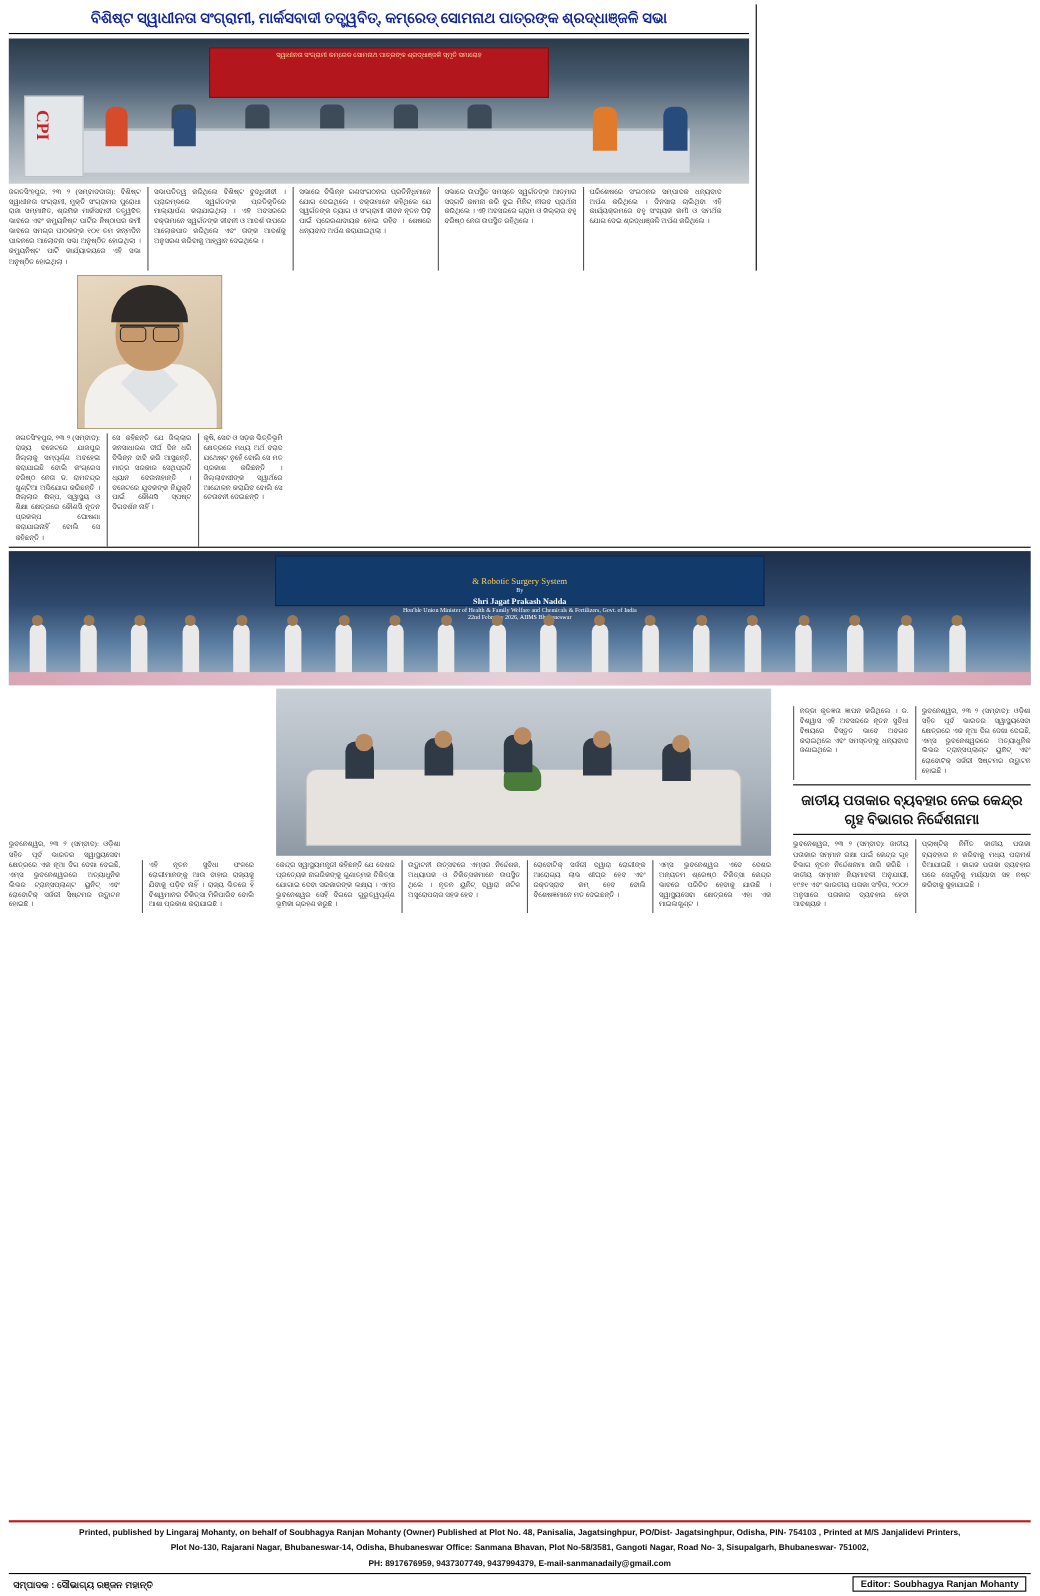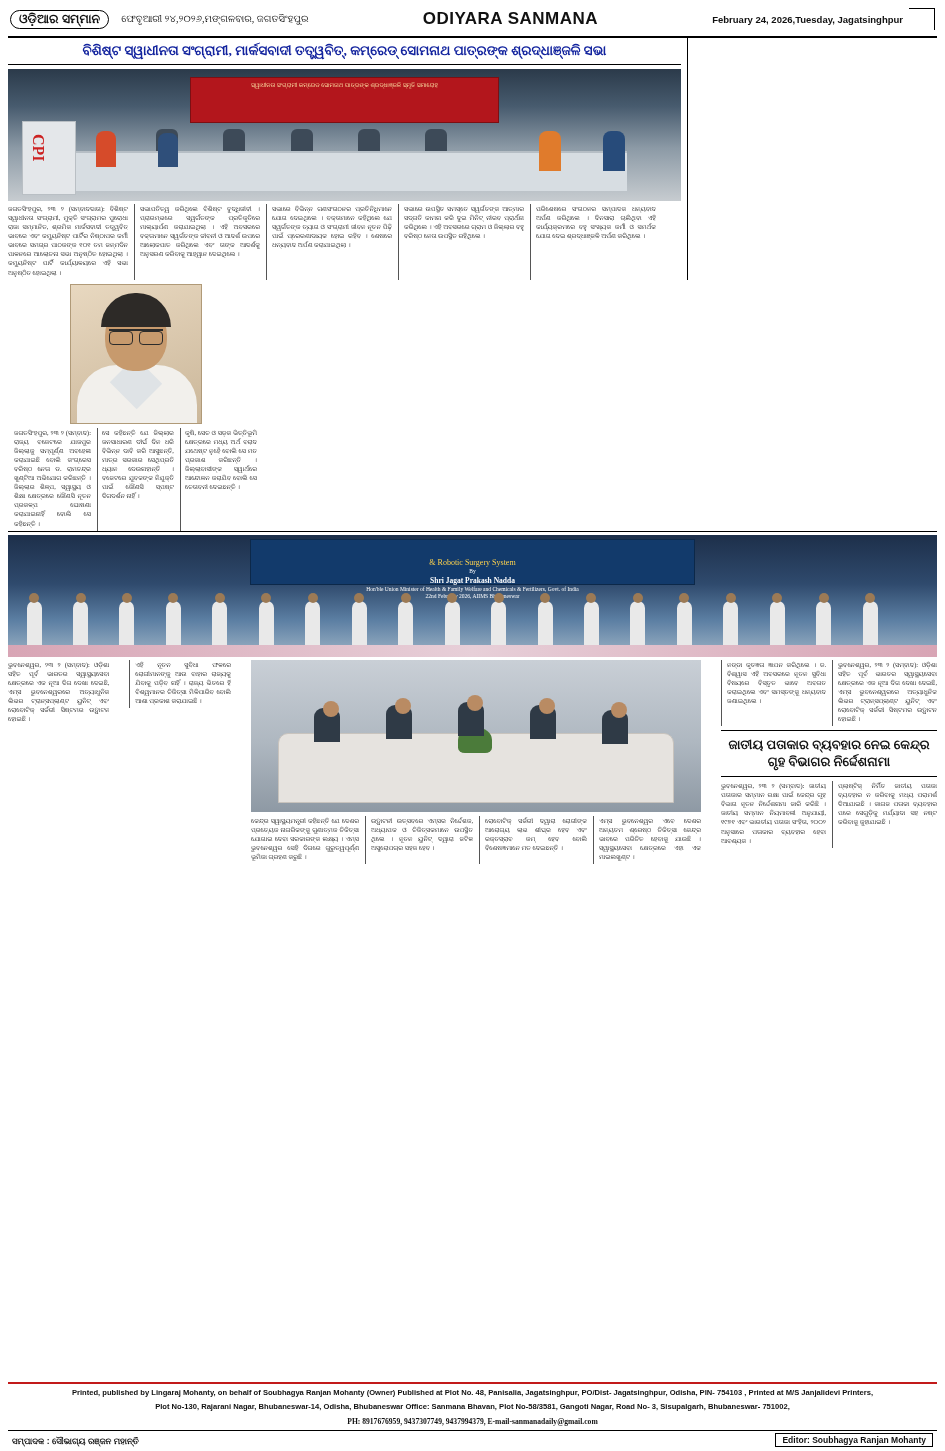--- a/index.html
+++ b/index.html
@@ -222,27 +222,20 @@
     font-size: 8.5px;
     font-weight: bold;
   }
   .editor-box { border: 1px solid #000; padding: 1px 6px; }
 </style>
 </head>
 <body>
 
 <div class="page">
 
-  <div class="masthead">
-    <div class="logo-box">ଓଡ଼ିଆର ସମ୍ମାନ</div>
-    <div class="masthead-sub">ଫେବୃଆରୀ ୨୪,୨୦୨୬,ମଙ୍ଗଳବାର, ଜଗତସିଂହପୁର</div>
-    <div class="masthead-title">ODIYARA SANMANA</div>
-    <div class="masthead-date">February 24, 2026,Tuesday, Jagatsinghpur</div>
-    <div class="masthead-corner"></div>
-  </div>
 
   <div class="top-section">
 
     <div class="top-left">
       <div class="headline blue">ବିଶିଷ୍ଟ ସ୍ୱାଧୀନତା ସଂଗ୍ରାମୀ, ମାର୍କସବାଦୀ ତତ୍ତ୍ୱବିତ୍, କମ୍ରେଡ୍ ସୋମନାଥ ପାତ୍ରଙ୍କ ଶ୍ରଦ୍ଧାଞ୍ଜଳି ସଭା</div>
 
       <div class="photo photo-meeting">
         <div class="banner-red">ସ୍ୱାଧୀନତା ସଂଗ୍ରାମୀ କମ୍ରେଡ ସୋମନାଥ ପାତ୍ରଙ୍କ ଶ୍ରଦ୍ଧାଞ୍ଜଳି ସ୍ମୃତି ସମାରୋହ</div>
         <div class="seat" style="left:22%"></div>
         <div class="seat" style="left:32%"></div>
@@ -367,21 +360,21 @@
         <span class="crowd-p" style="left:87%">
             <i></i>
           </span>
         <span class="crowd-p" style="left:92%">
             <i></i>
           </span>
       </div>
       <div class="flower-row"></div>
     </div>
 
-    <div class="cols" style="align-items:flex-start;gap:20px;">
+    <div class="cols" style="align-items:flex-end;gap:20px;">
       <div class="col" style="width:108px">
         <p>ଭୁବନେଶ୍ୱର, ୨୩ ୨ (ସମ୍ବାଦ): ଓଡ଼ିଶା ସହିତ ପୂର୍ବ ଭାରତର ସ୍ୱାସ୍ଥ୍ୟସେବା କ୍ଷେତ୍ରରେ ଏକ ନୂଆ ଦିଗ ଦେଖା ଦେଇଛି, ଏମ୍ସ ଭୁବନେଶ୍ୱରରେ ଅତ୍ୟାଧୁନିକ ଲିଭର ଟ୍ରାନ୍ସପ୍ଲାଣ୍ଟ ୟୁନିଟ୍ ଏବଂ ରୋବୋଟିକ୍ ସର୍ଜରୀ ସିଷ୍ଟମର ଉଦ୍ଘାଟନ ହୋଇଛି ।</p>
       </div>
       <div class="col vrule" style="width:108px; padding-left:5px">
         <p>ଏହି ନୂତନ ସୁବିଧା ଫଳରେ ରୋଗୀମାନଙ୍କୁ ଆଉ ବାହାର ରାଜ୍ୟକୁ ଯିବାକୁ ପଡ଼ିବ ନାହିଁ । ରାଜ୍ୟ ଭିତରେ ହିଁ ବିଶ୍ୱମାନର ଚିକିତ୍ସା ମିଳିପାରିବ ବୋଲି ଆଶା ପ୍ରକାଶ କରାଯାଇଛି ।</p>
       </div>
 
       <div style="width:455px;">
         <div class="photo photo-conf">
           <div class="conf-table"></div>
@@ -433,20 +426,20 @@
             <p>ପ୍ଲାଷ୍ଟିକ୍ ନିର୍ମିତ ଜାତୀୟ ପତାକା ବ୍ୟବହାର ନ କରିବାକୁ ମଧ୍ୟ ପରାମର୍ଶ ଦିଆଯାଇଛି । କାଗଜ ପତାକା ବ୍ୟବହାର ପରେ ସେଗୁଡ଼ିକୁ ମର୍ଯ୍ୟାଦା ସହ ନଷ୍ଟ କରିବାକୁ କୁହାଯାଇଛି ।</p>
           </div>
         </div>
       </div>
     </div>
   </div>
 
   <div class="footer">
     <div class="footer-text">Printed, published  by   Lingaraj Mohanty, on behalf of Soubhagya Ranjan Mohanty (Owner) Published at Plot No. 48, Panisalia, Jagatsinghpur, PO/Dist- Jagatsinghpur, Odisha, PIN- 754103 , Printed at M/S Janjalidevi Printers,</div>
     <div class="footer-text" style="padding-top:0;">Plot No-130, Rajarani Nagar, Bhubaneswar-14, Odisha, Bhubaneswar Office: Sanmana Bhavan, Plot No-58/3581, Gangoti Nagar, Road No- 3, Sisupalgarh, Bhubaneswar- 751002,</div>
-    <div class="footer-text" style="padding-top:0;font-family:Liberation Serif, serif;">PH:  8917676959, 9437307749,            9437994379,  E-mail-sanmanadaily@gmail.com</div>
+    <div class="footer-text" style="padding-top:0;">PH:  8917676959, 9437307749,            9437994379,  E-mail-sanmanadaily@gmail.com</div>
     <div class="footer-bar">
       <div>ସମ୍ପାଦକ : ସୌଭାଗ୍ୟ ରଞ୍ଜନ ମହାନ୍ତି</div>
       <div class="editor-box">Editor: Soubhagya Ranjan Mohanty</div>
     </div>
   </div>
 
 </div>
 
 </body></html>

